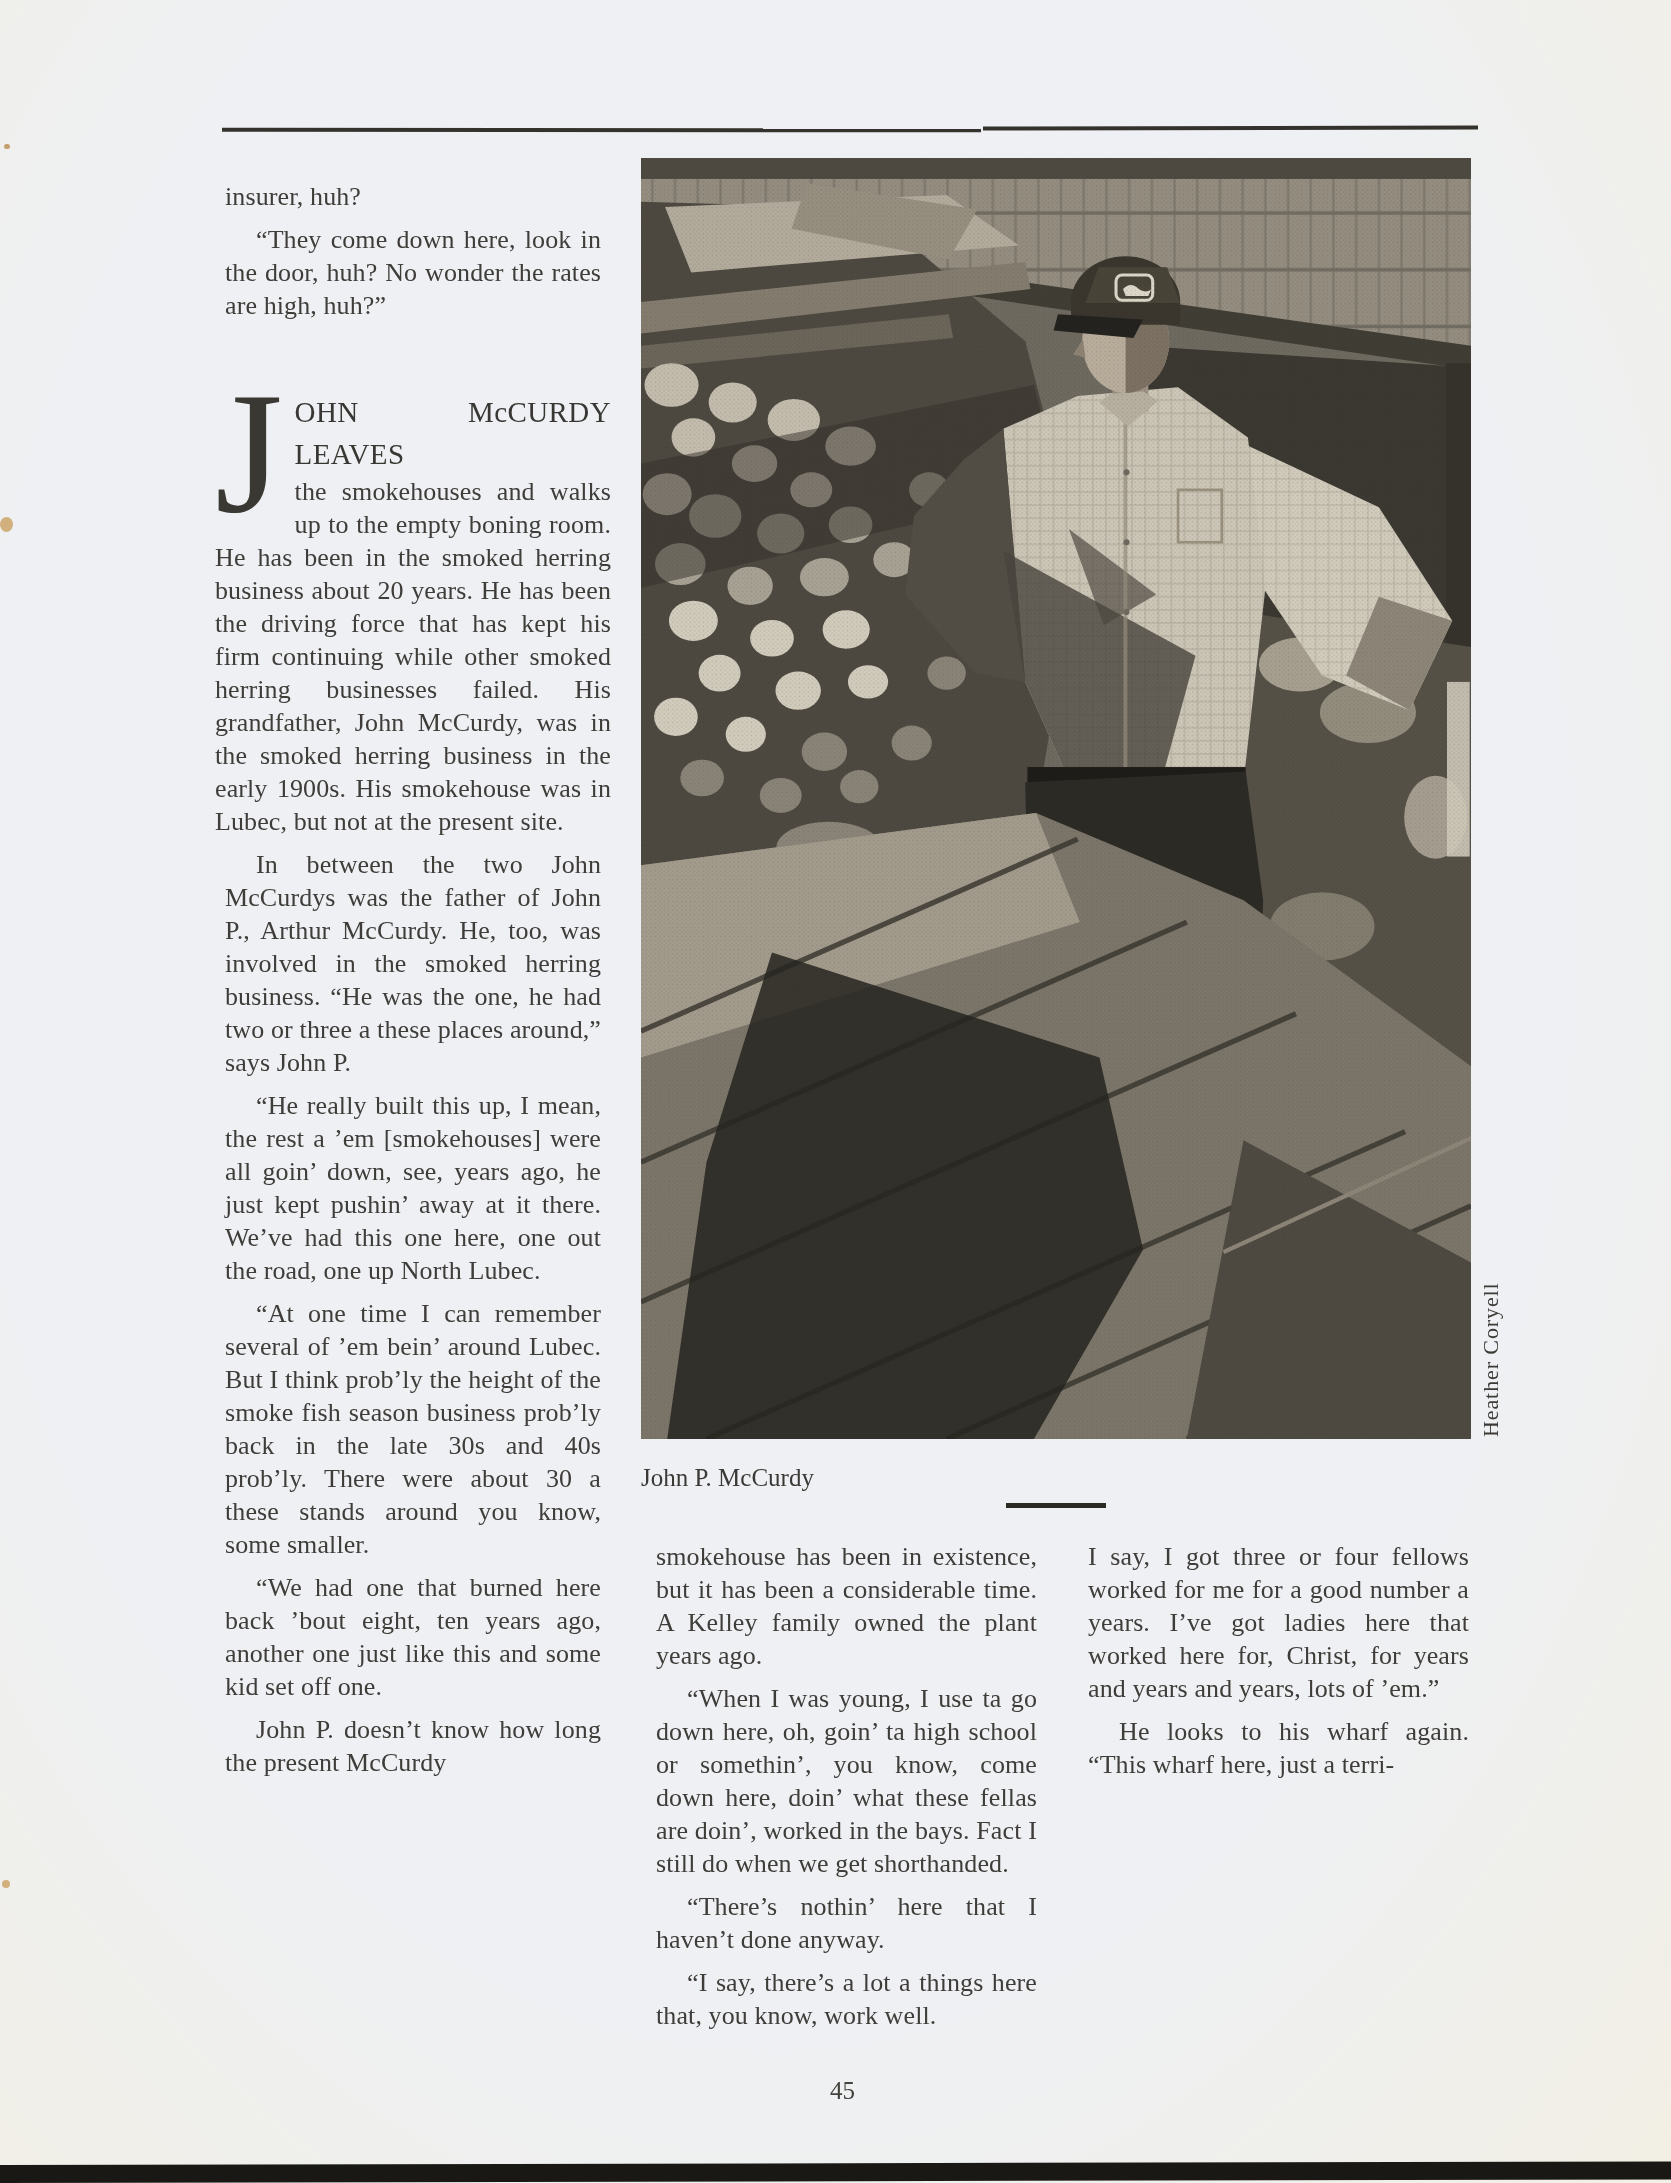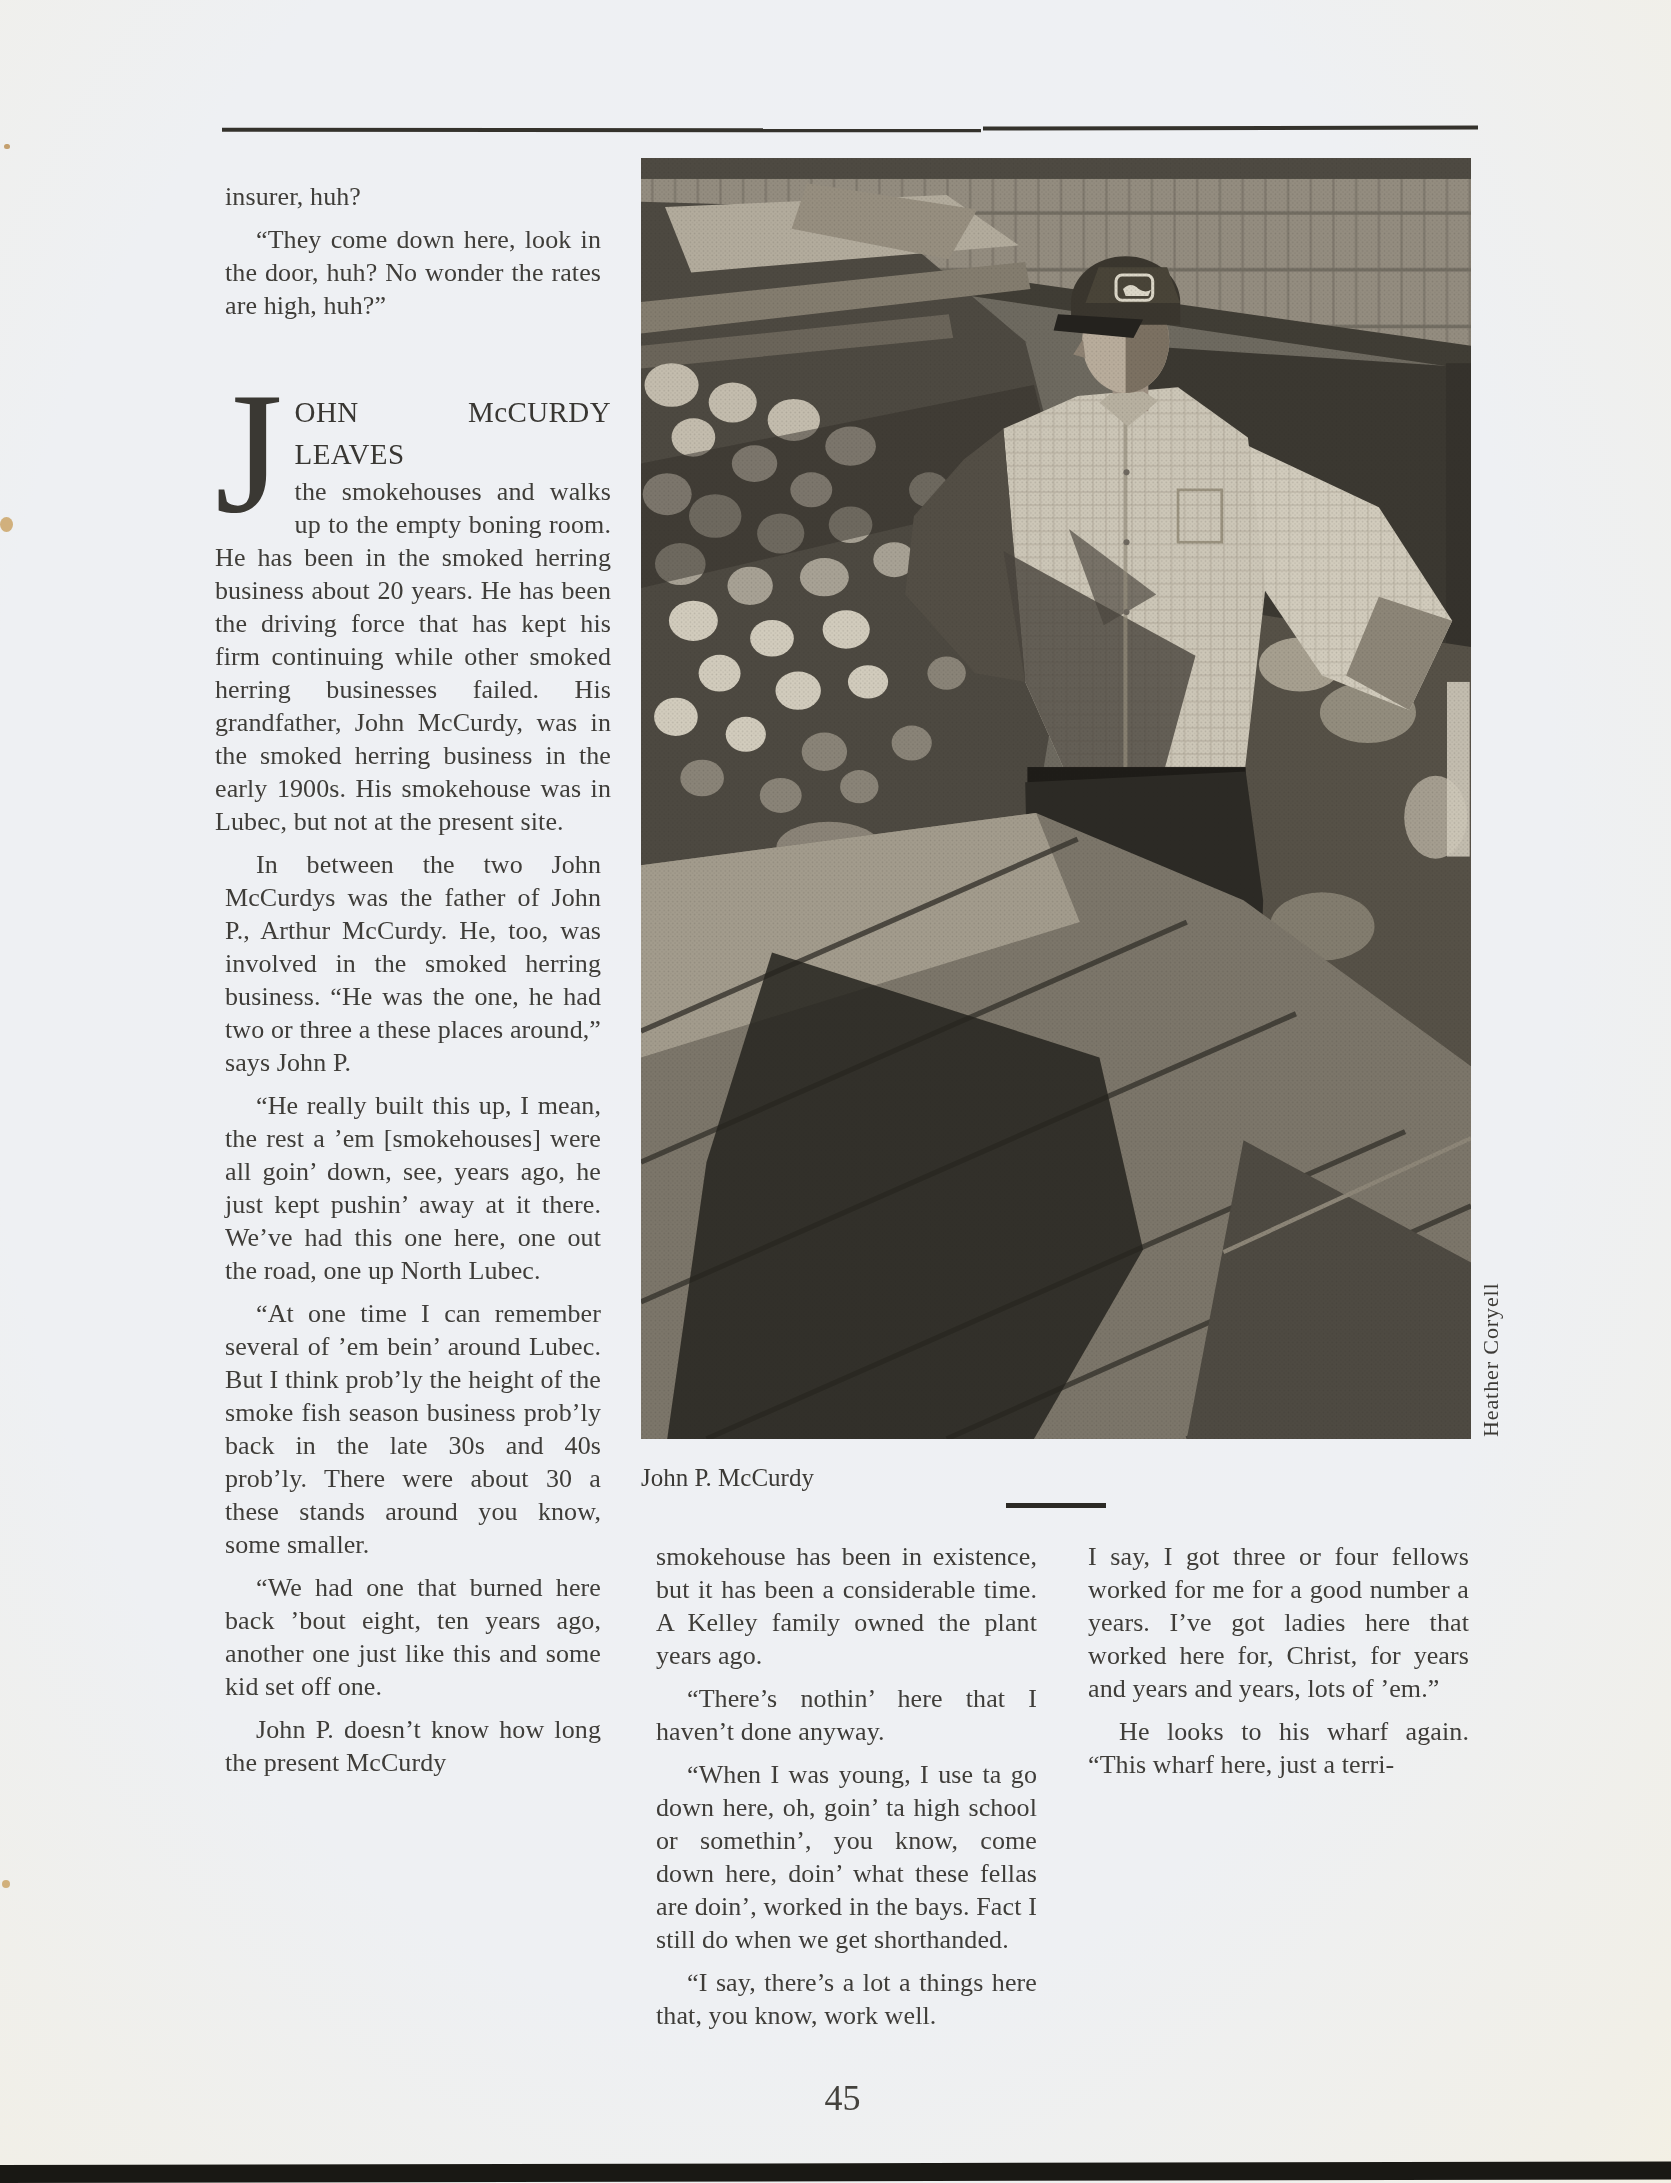--- a/index.html
+++ b/index.html
@@ -30,21 +30,21 @@
     text-align:justify;text-align-last:justify;line-height:42px;}
   .photo{position:absolute;left:641px;top:158px;width:830px;height:1281px;margin:0;background:#6e6a60;}
   .photo svg{display:block;width:100%;height:100%;}
   .credit{
     position:absolute;left:1478px;top:1247px;height:190px;width:27px;
     writing-mode:vertical-rl;transform:rotate(180deg);
     font-size:22px;letter-spacing:0.9px;color:#3c3a36;white-space:nowrap;
   }
   .caption{position:absolute;left:641px;top:1464px;width:830px;text-align:left;font-size:25px;color:#3b3935;}
   .caption-rule{position:absolute;left:1006px;top:1503px;width:100px;height:4.8px;background:#2c2a25;}
-  .page-number{position:absolute;left:668px;top:2077px;width:349px;text-align:center;font-size:36px;color:#44423d;}
+  .page-number{position:absolute;left:668px;top:2077px;width:349px;text-align:center;font-size:25px;color:#44423d;}
   .speck{position:absolute;border-radius:50%;background:#c9a05f;opacity:.8;}
   .speck.s1{left:4.4px;top:144px;width:5.2px;height:5.2px;background:#b98c4f;}
   .speck.s2{left:0px;top:517px;width:13px;height:15px;}
   .speck.s3{left:1.7px;top:1880px;width:7.9px;height:7.9px;}
 </style>
 </head>
 <body>
 
 <div class="page">
 
@@ -207,22 +207,22 @@
     </svg>
   </figure>
 
   <div class="credit">Heather Coryell</div>
 
   <div class="caption">John P. McCurdy</div>
   <div class="caption-rule"></div>
 
   <div class="col col-mid">
     <p>smokehouse has been in existence, but it has been a considerable time. A Kelley family owned the plant years ago.</p>
+    <p class="indent">“When I was young, I use ta go down here, oh, goin’ ta high school or somethin’, you know, come down here, doin’ what these fellas are doin’, worked in the bays. Fact I still do when we get shorthanded.</p>
     <p class="indent">“There’s nothin’ here that I haven’t done anyway.</p>
-    <p class="indent">“When I was young, I use ta go down here, oh, goin’ ta high school or somethin’, you know, come down here, doin’ what these fellas are doin’, worked in the bays. Fact I still do when we get shorthanded.</p>
     <p class="indent">“I say, there’s a lot a things here that, you know, work well.</p>
   </div>
 
   <div class="col col-right">
     <p>I say, I got three or four fellows worked for me for a good number a years. I’ve got ladies here that worked here for, Christ, for years and years and years, lots of ’em.”</p>
     <p class="indent">He looks to his wharf again. “This wharf here, just a terri-</p>
   </div>
 
   <div class="page-number">45</div>
 

